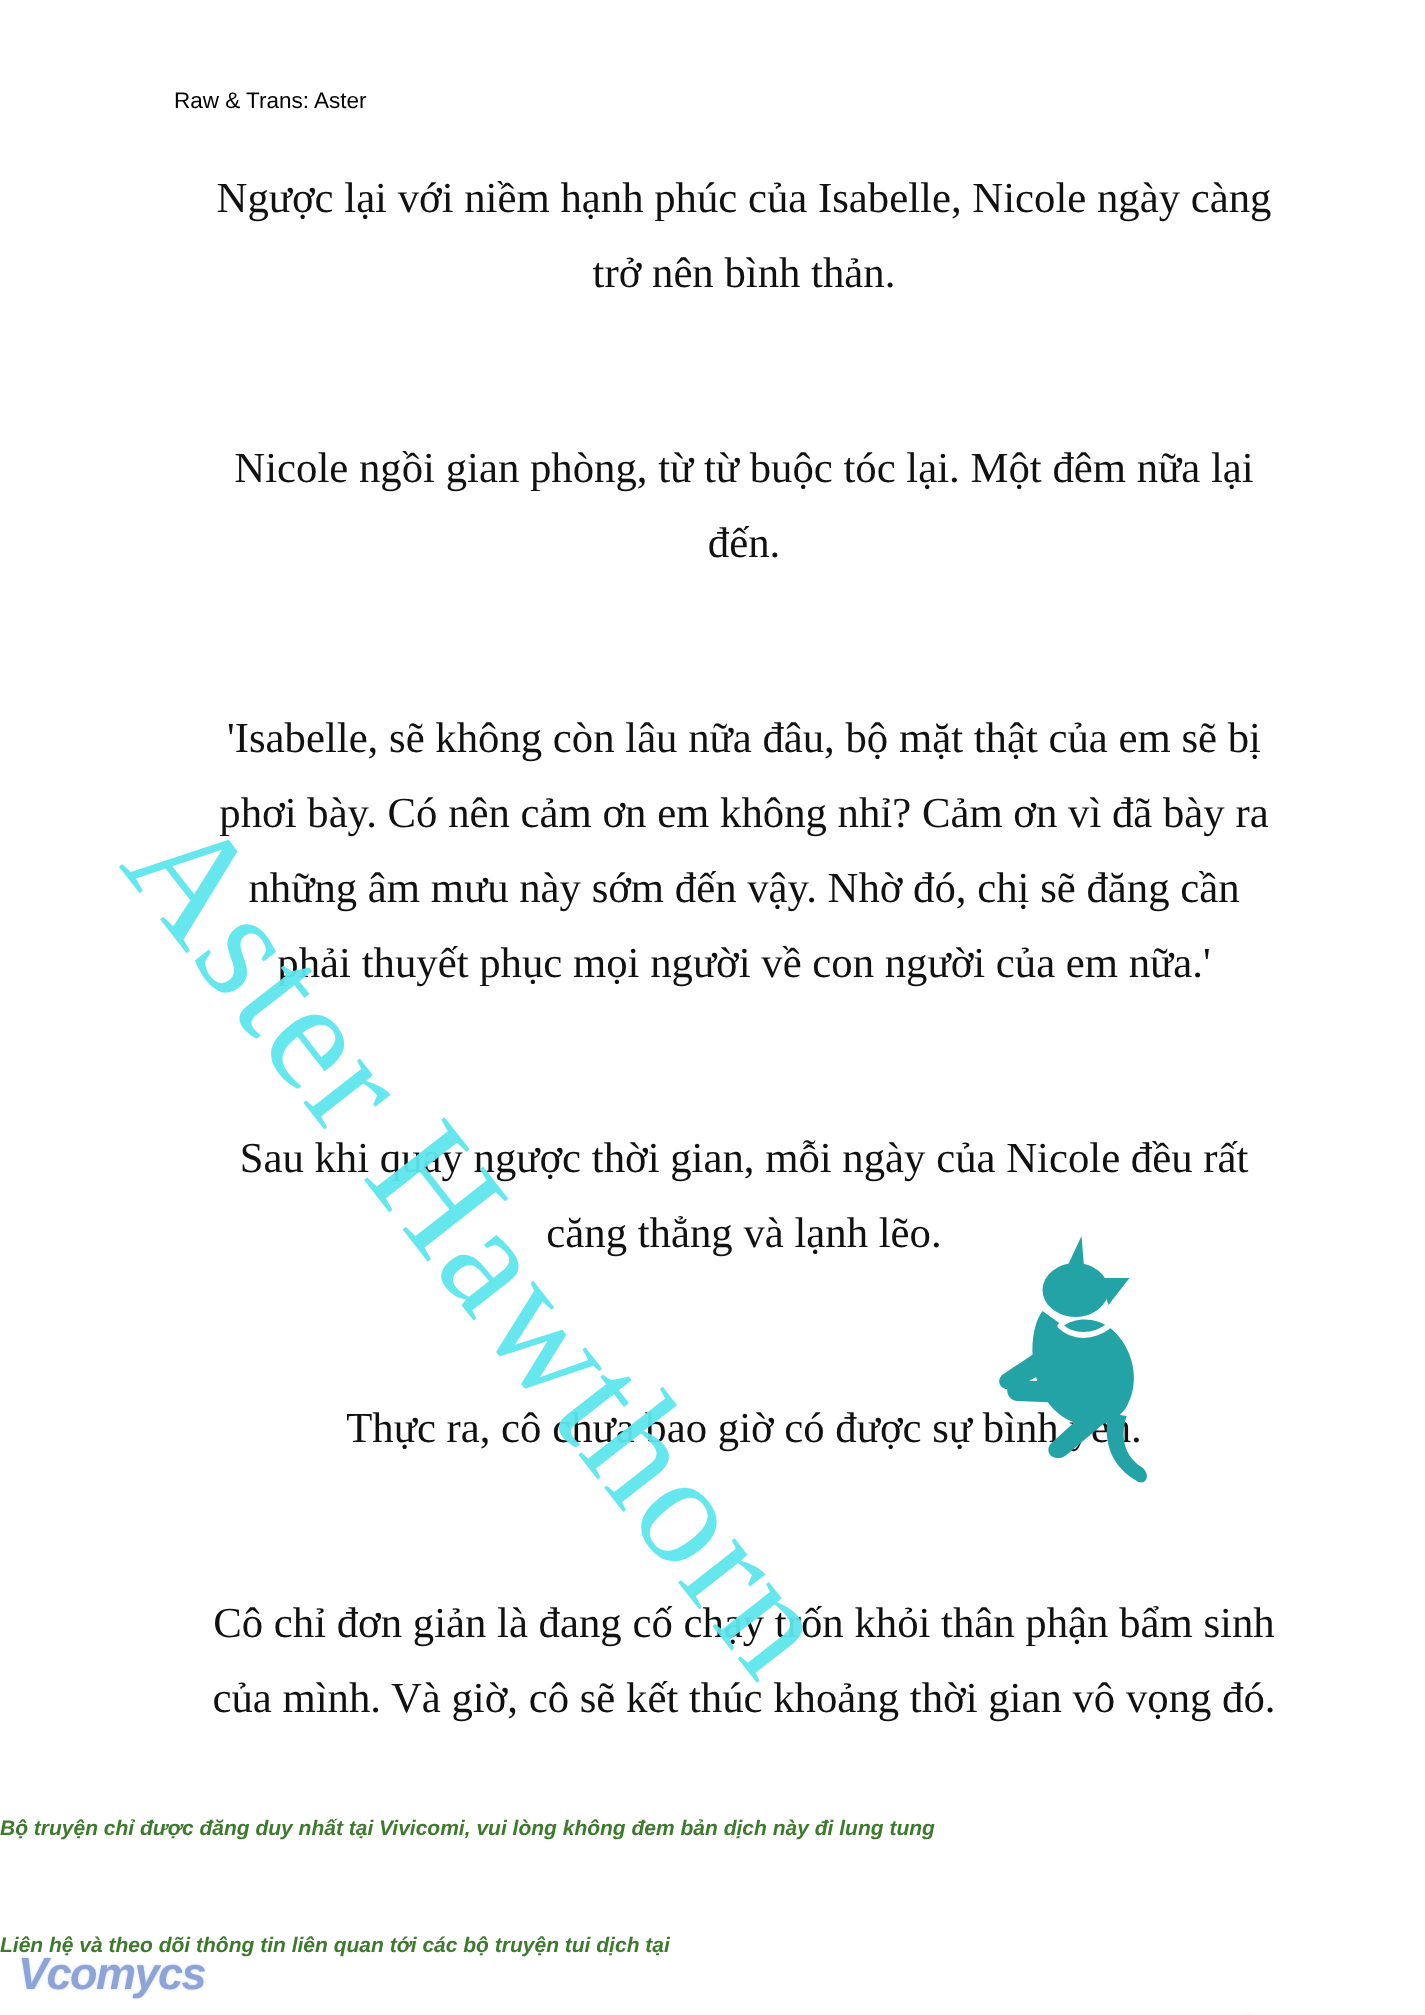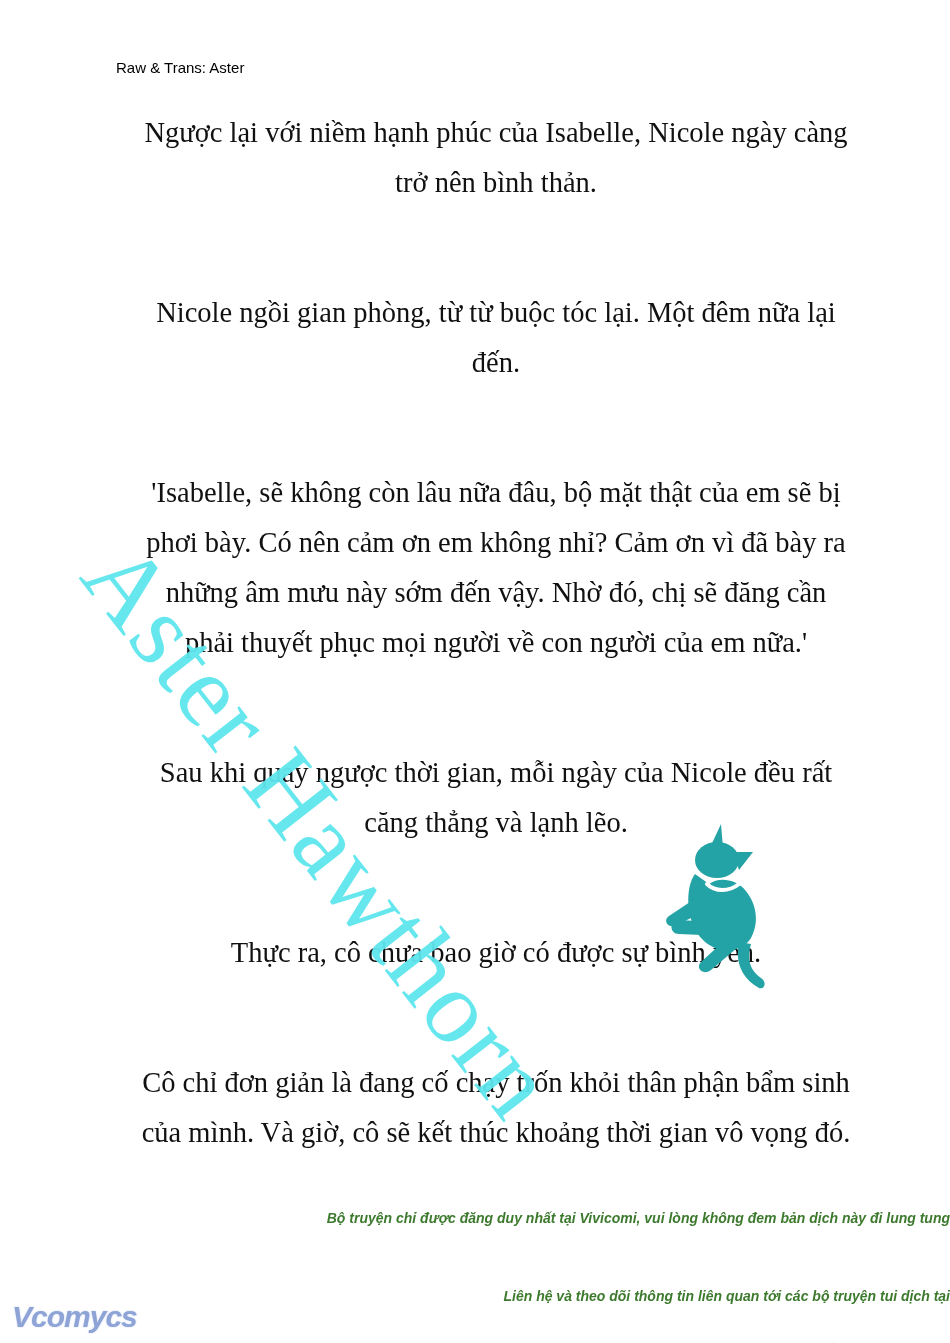--- a/index.html
+++ b/index.html
@@ -61,21 +61,21 @@
       position: absolute;
       left: 655px;
       top: 812px;
       width: 125px;
       height: 180px;
     }
     .notice {
       position: absolute;
       left: 0;
       width: 950px;
-      text-align: right;
+      text-align: left;
       font-family: "Liberation Sans", sans-serif;
       font-style: italic;
       font-weight: bold;
       font-size: 14px;
       color: #3d7a2e;
       white-space: nowrap;
     }
     .logo-left {
       position: absolute;
       left: 12px;

